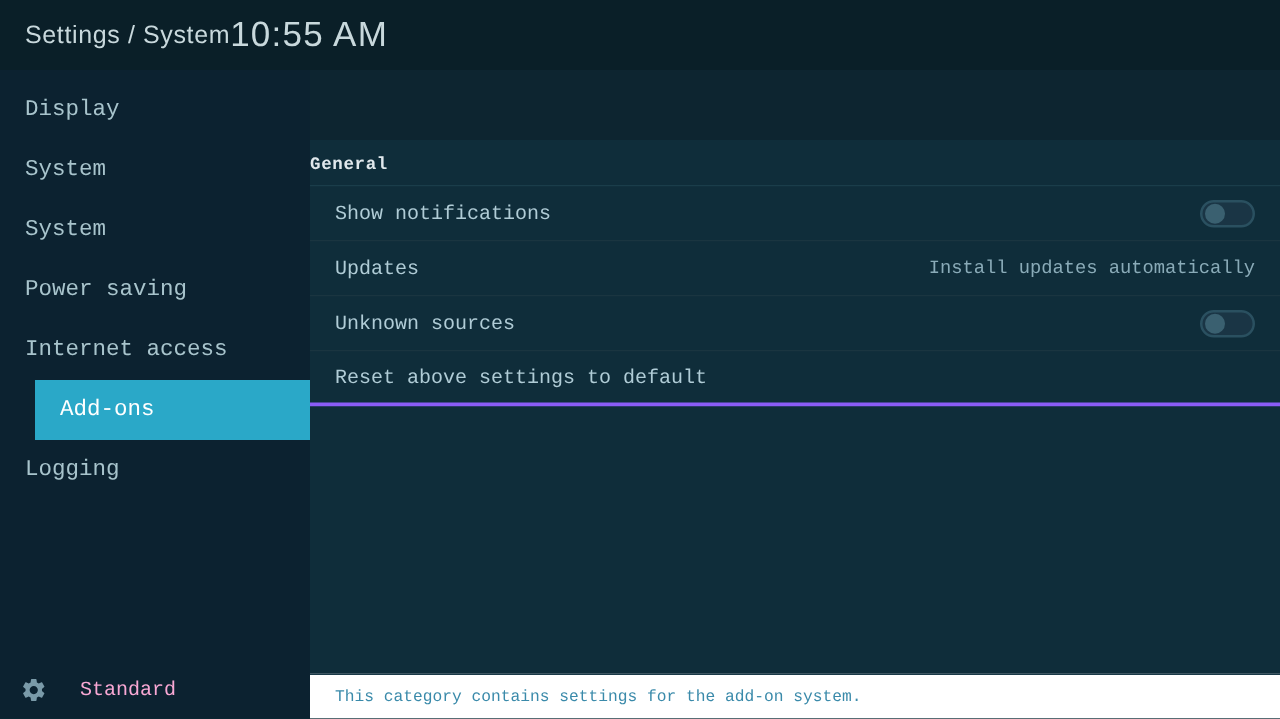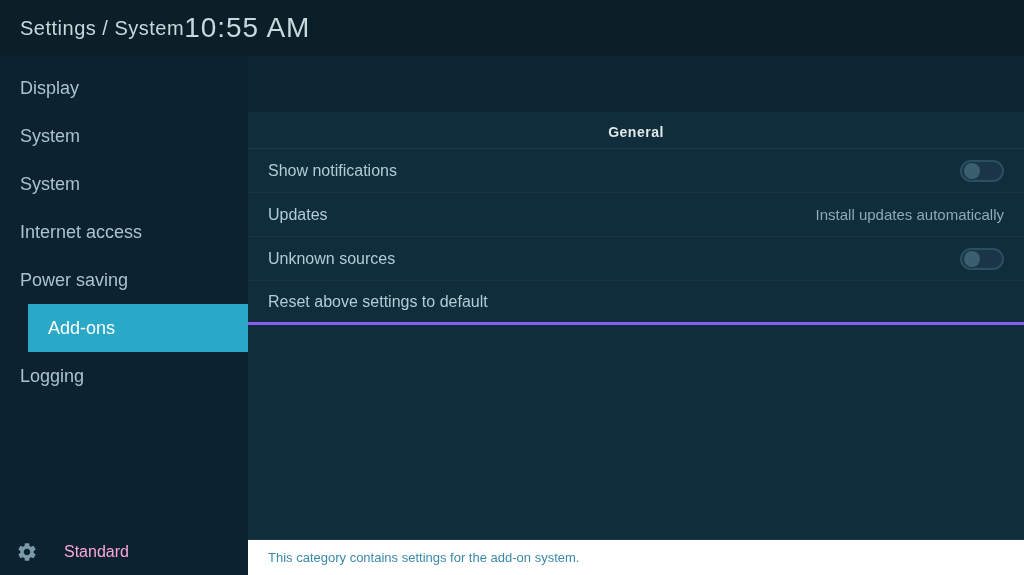--- a/index.html
+++ b/index.html
@@ -37,20 +37,21 @@
       font-weight: 300;
       color: #c8d8dc;
       letter-spacing: 1px;
     }
 
     
     .main-layout {
       display: flex;
       flex: 1;
       overflow: hidden;
+      font-family: Liberation Mono, monospace;
     }
 
     
     .sidebar {
       width: 248px;
       background: #0c2230;
       flex-shrink: 0;
       display: flex;
       flex-direction: column;
       padding-top: 8px;
@@ -108,21 +109,21 @@
 
     .content-body {
       flex: 1;
       padding: 0;
       overflow: hidden;
       display: flex;
       flex-direction: column;
     }
 
     .section-header {
-      text-align: center;
+      text-align: left;
       padding: 12px 0 8px;
       font-size: 14px;
       font-weight: 600;
       color: #e0e8ec;
       letter-spacing: 0.5px;
       border-bottom: 1px solid #1a3d4a;
     }
 
     .settings-row {
       display: flex;
@@ -219,24 +220,24 @@
     <div class="sidebar-item">
       <span>Display</span>
     </div>
     <div class="sidebar-item">
       <span>System</span>
     </div>
     <div class="sidebar-item">
       <span>System</span>
     </div>
     <div class="sidebar-item">
+      <span>Power saving</span>
+    </div>
+    <div class="sidebar-item">
       <span>Internet access</span>
-    </div>
-    <div class="sidebar-item">
-      <span>Power saving</span>
     </div>
     <div class="sidebar-item active">
       <span>Add-ons</span>
     </div>
     <div class="sidebar-item">
       <span>Logging</span>
     </div>
 
     <div class="sidebar-spacer"></div>
 

